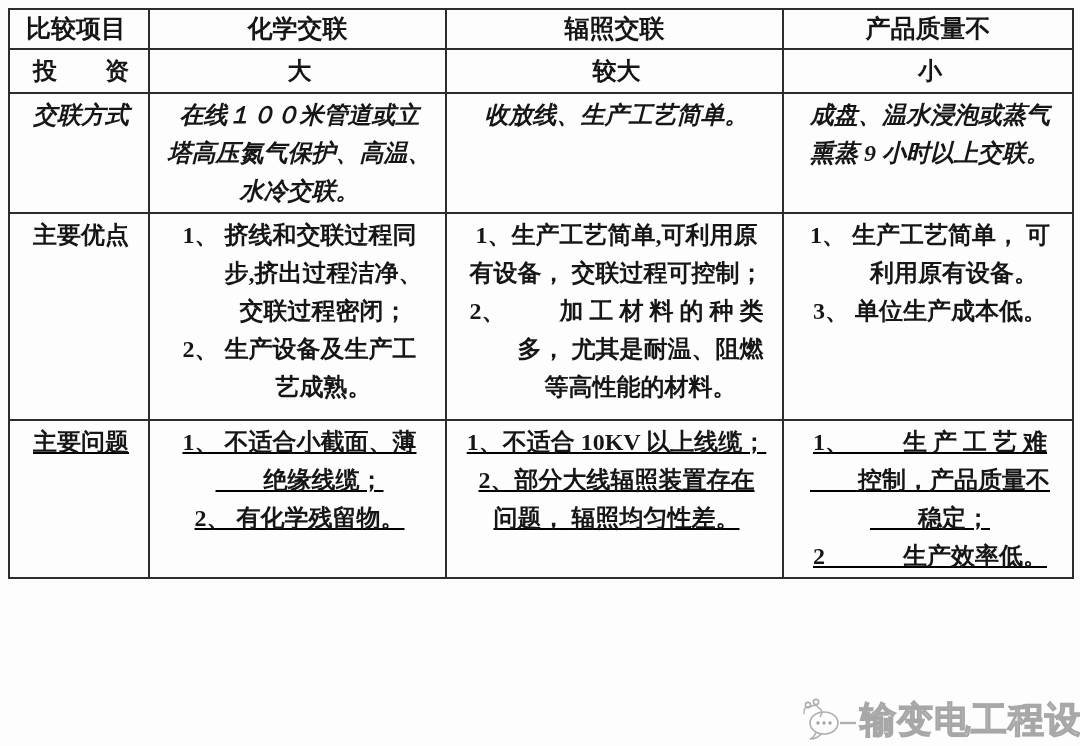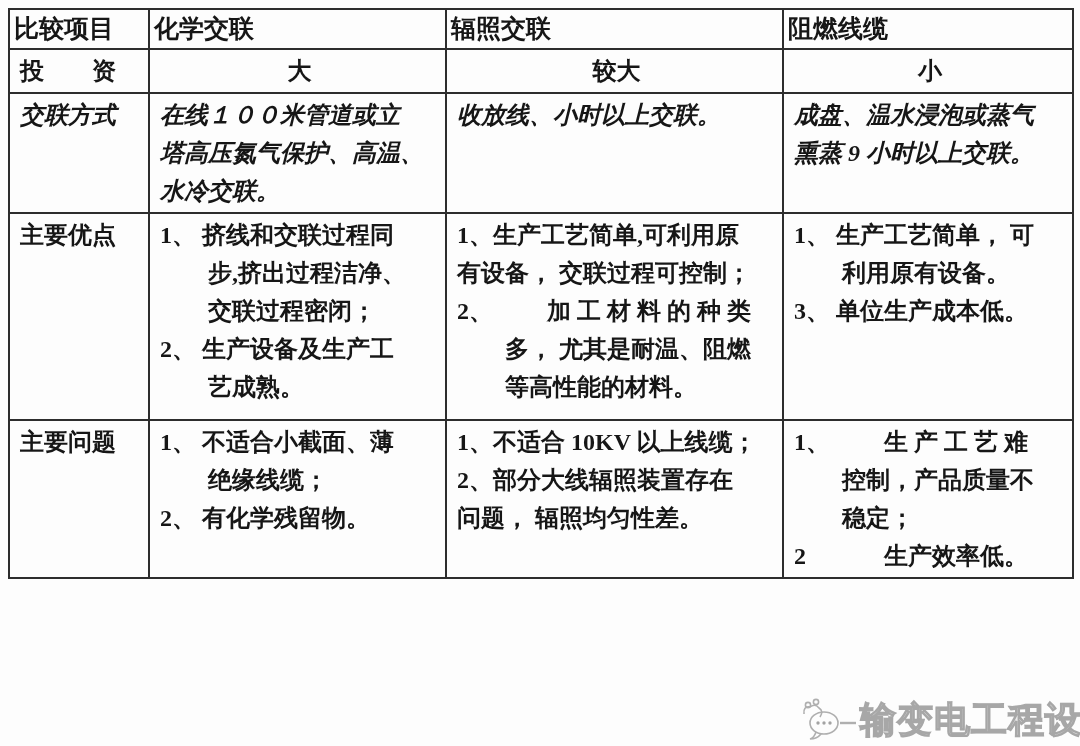--- a/index.html
+++ b/index.html
@@ -18,37 +18,37 @@
   }
   .cmp-table th,.cmp-table td{
     border:2px solid #2d2d2d;
     color:#161616;
     font-size:24px;
     font-weight:600;
     line-height:38px;
     padding:2px 6px 2px 10px;
     white-space:pre-wrap;
     vertical-align:top;
-    text-align:left;
+    text-align:center;
     overflow:hidden;
   }
   .cmp-table th{
     font-size:25px;
     vertical-align:middle;
     padding:0 4px;
   }
   .cmp-table th.first{
     text-align:left;
-    padding-left:4px;
+    padding-left:16px;
   }
   tr.r-h40{height:40px;}
   tr.r-h117{height:117px;font-style:italic;}
   tr.r-h120{height:120px;}
   tr.r-h198{height:207px;}
-  tr.r-h157{height:157px;}
+  tr.r-h157{height:157px;text-decoration:underline;}
   tr.center-vals td.val{
     text-align:center;
     vertical-align:middle;
   }
   td.rowlabel{
     vertical-align:top;
     padding-left:10px;
   }
   tr.center-vals td.rowlabel{vertical-align:middle;}
   .watermark{
@@ -79,34 +79,34 @@
     <col style="width:140px">
     <col style="width:297px">
     <col style="width:337px">
     <col style="width:290px">
   </colgroup>
   <tbody>
       <tr class="r-h40">
     <th class="first">比较项目</th>
     <th>化学交联</th>
     <th>辐照交联</th>
-    <th>阻燃线缆</th>
+    <th>产品质量不</th>
   </tr>
   <tr class="r-h40 center-vals">
     <td class="rowlabel">投　　资</td>
     <td class="val">大</td>
     <td class="val">较大</td>
     <td class="val">小</td>
   </tr>
   <tr class="r-h117">
     <td class="rowlabel">交联方式</td>
     <td>在线１００米管道或立
 塔高压氮气保护、高温、
 水冷交联。</td>
-    <td>收放线、小时以上交联。</td>
+    <td>收放线、生产工艺简单。</td>
     <td>成盘、温水浸泡或蒸气
 熏蒸 9 小时以上交联。</td>
   </tr>
   <tr class="r-h198">
     <td class="rowlabel">主要优点</td>
     <td>1、 挤线和交联过程同
 　　步,挤出过程洁净、
 　　交联过程密闭；
 2、 生产设备及生产工
 　　艺成熟。</td>

